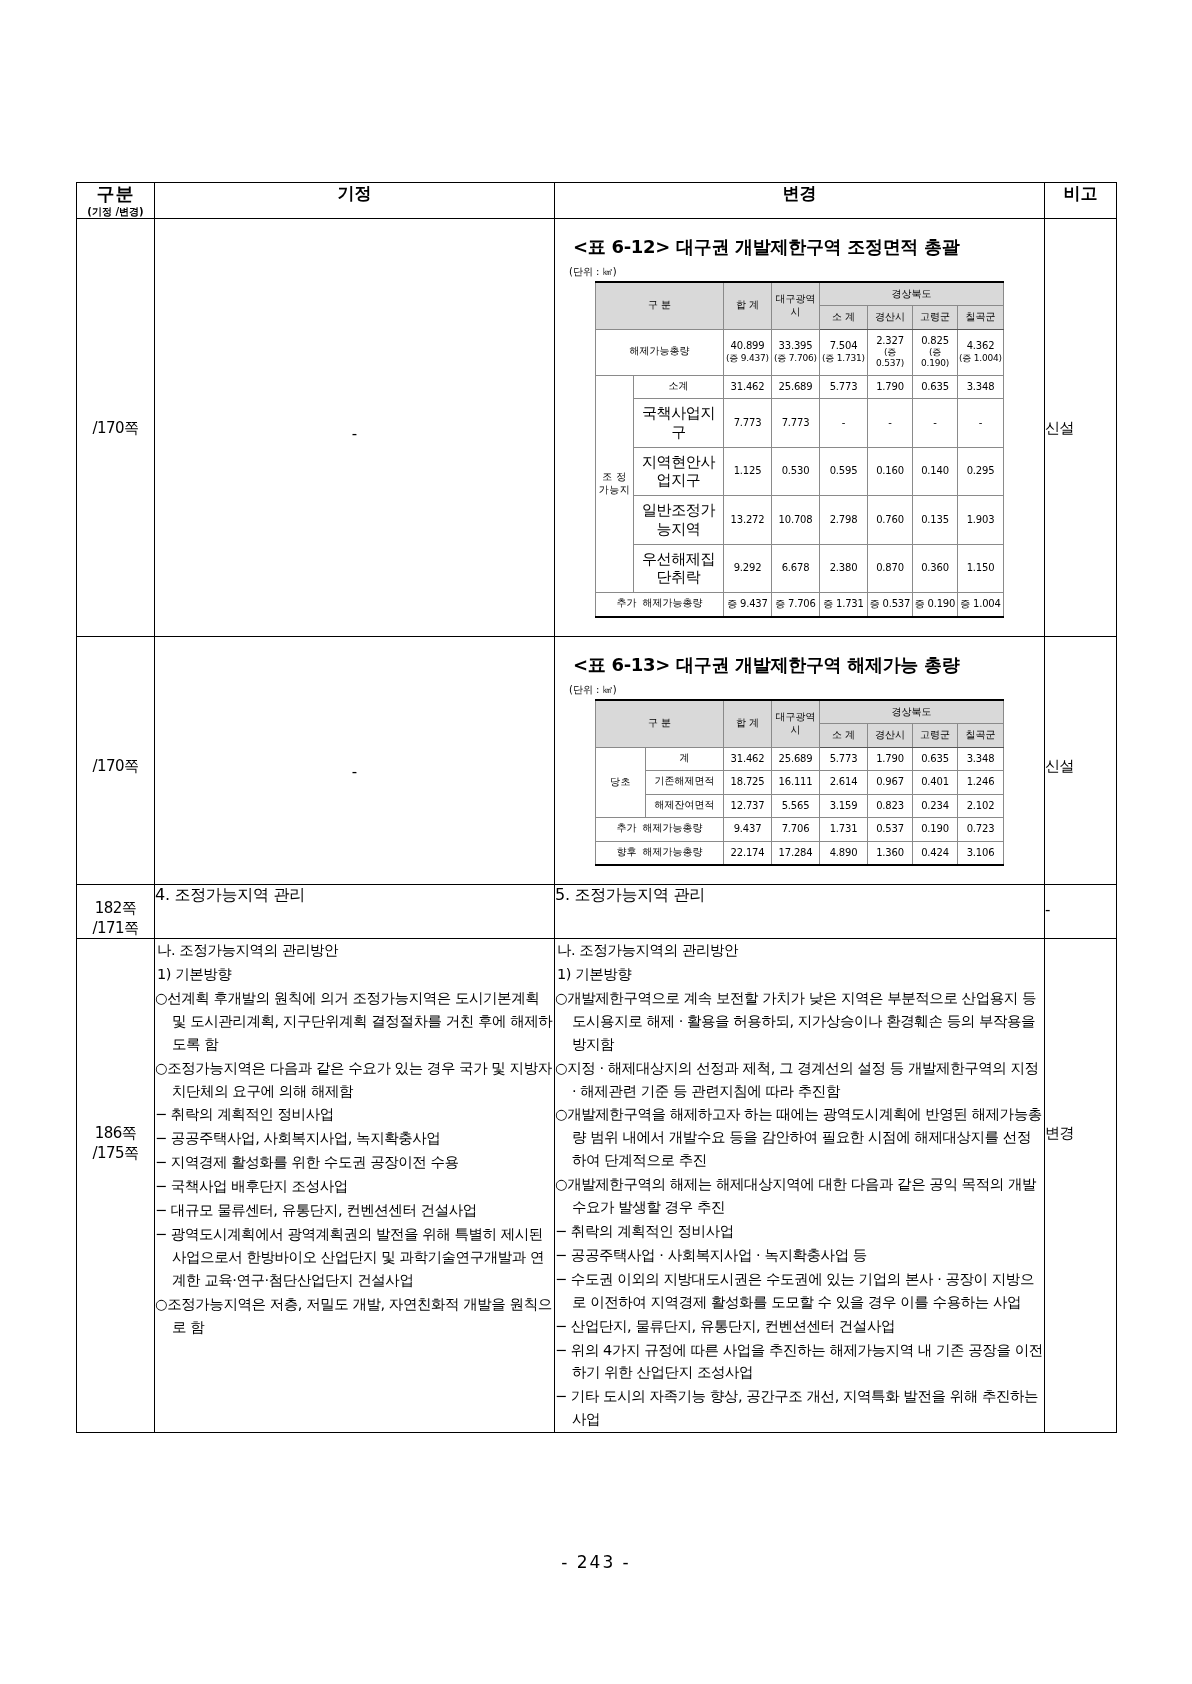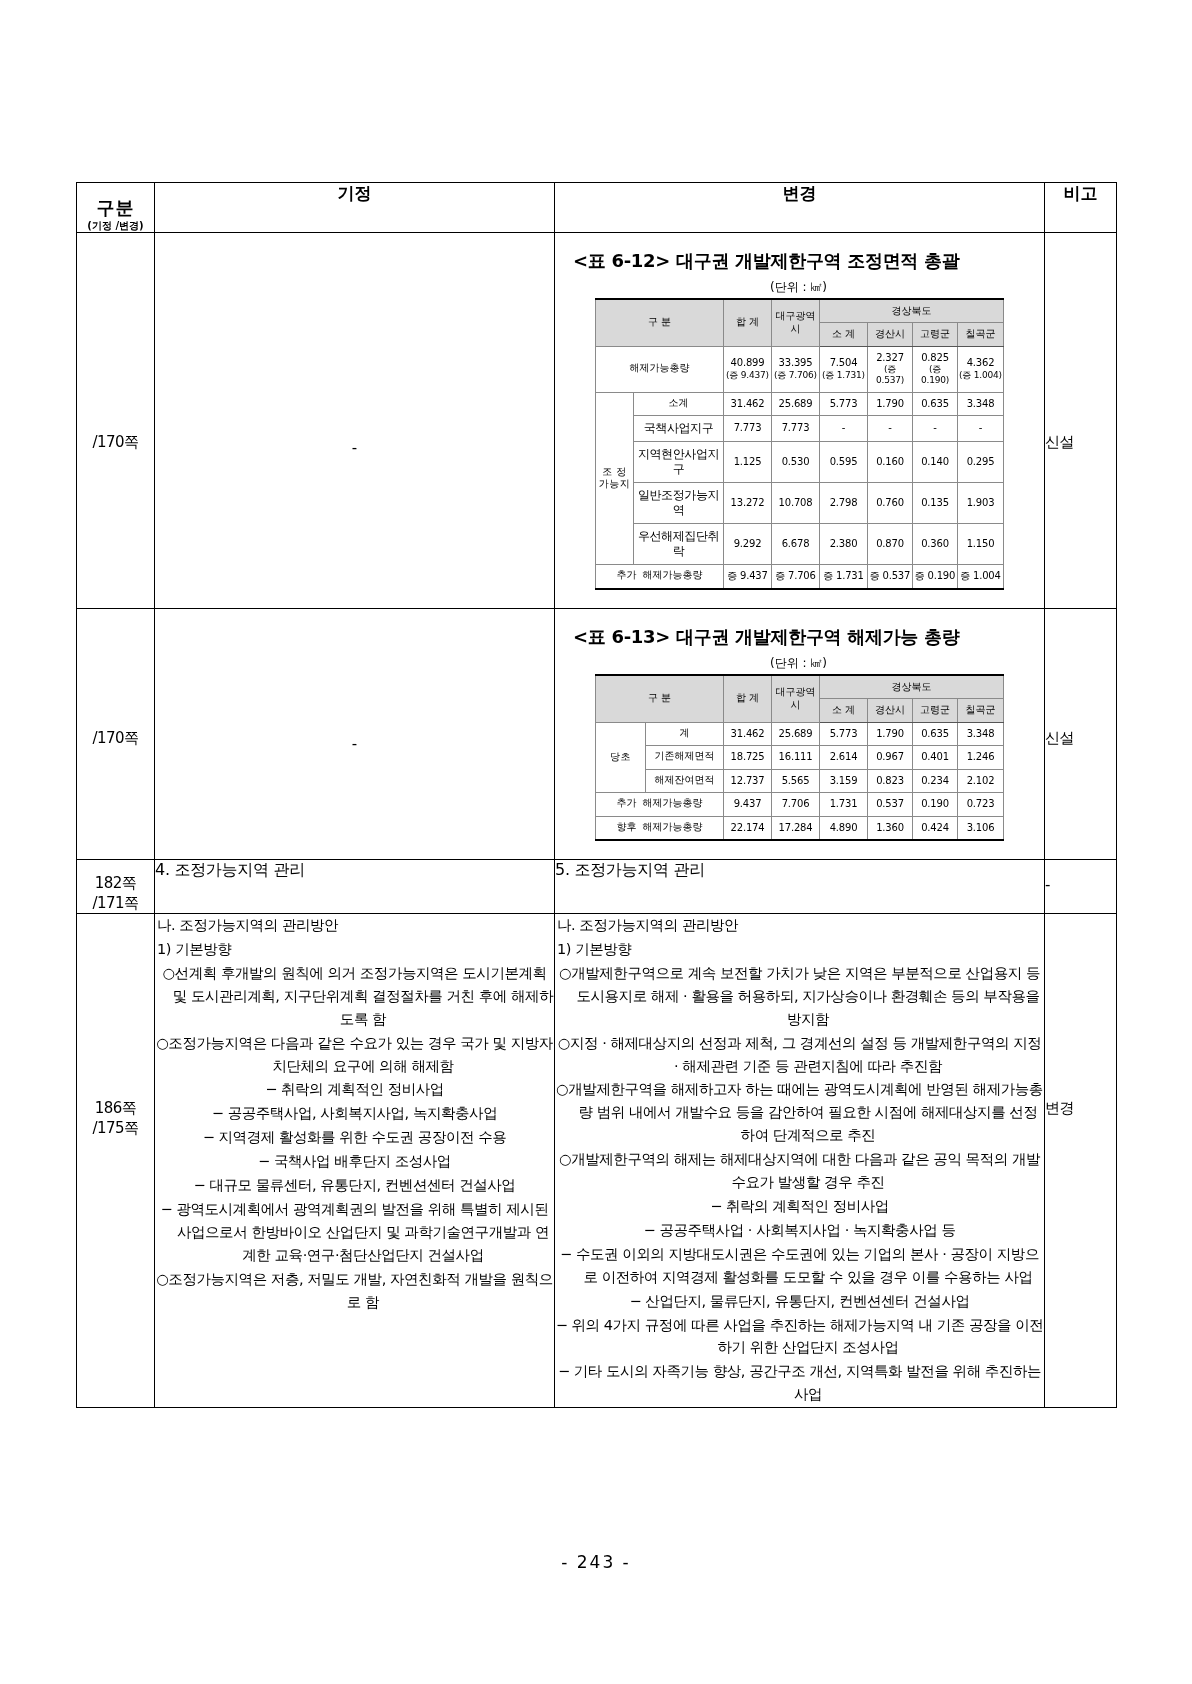--- a/index.html
+++ b/index.html
@@ -41,40 +41,40 @@
   .col-byeong { width: 490px; }
   .col-bigo   { width: 72px; }
 
   .hdr-cell {
     text-align: center;
     font-weight: bold;
     font-size: 17px;
     padding: 9px 0 11px 0;
     line-height: 1.2;
   }
-  .hdr-gubun-main { font-size: 18px; font-weight: bold; letter-spacing: 1px; margin-top: 14px; }
+  .hdr-gubun-main { font-size: 18px; font-weight: bold; letter-spacing: 1px; }
   .hdr-gubun-sub  { font-size: 10px; font-weight: bold; margin-top: 1px; }
   .center-v {
     text-align: center;
     font-size: 14px;
     line-height: 1.35;
   }
   .dash { font-size: 15px; }
 
   
   .tbl-block { padding: 16px 14px 18px 14px; }
   .tbl-title {
     font-size: 18px;
     font-weight: bold;
     margin: 0 0 6px 4px;
     letter-spacing: -0.3px;
   }
   .unit-line {
-    text-align: center;
-    font-size: 12px;
+    text-align: left;
+    font-size: 10px;
     margin: 0 2px 2px 0;
   }
   table.inner {
     border-collapse: collapse;
     table-layout: fixed;
     width: 408px;
     margin: 0 auto;
     font-size: 9.5px;
   }
   table.inner td, table.inner th {
@@ -86,35 +86,35 @@
   }
   table.inner thead th {
     background: #d9d9d9;
     font-size: 10px;
     padding: 5px 1px;
   }
   table.inner thead tr:first-child th { border-top: 2px solid #000; }
   table.inner thead tr:last-child th  { border-bottom: 1.5px solid #555; }
   table.inner tbody tr:last-child td  { border-bottom: 2px solid #000; }
   .rowlabel { font-size: 10px; font-family: Liberation Mono, monospace; }
-  .rowlabel-sm { font-size: 12px; letter-spacing: -0.4px; font-family: Liberation Serif, serif; }
+  .rowlabel-sm { font-size: 15px; letter-spacing: -0.4px; font-family: Liberation Serif, serif; }
   .grp { font-size: 10px; letter-spacing: 0.5px; }
   .num { font-size: 10px; letter-spacing: -0.2px; }
   .num .sub { display: block; font-size: 9px; }
 
   
   .body-txt {
     font-size: 14.5px;
     line-height: 1.58;
     padding: 12px 10px 14px 12px;
     letter-spacing: -0.45px;
   }
   .body-txt .lvl0 { margin: 0 0 1px 2px; }
   .body-txt ul { list-style: none; margin: 0; padding: 0; }
-  .body-txt li { margin: 0 0 1px 0; text-align: center; }
+  .body-txt li { margin: 0 0 1px 0; }
   .li-circ  { padding-left: 17px; text-indent: -17px; margin-left: 14px; }
   .li-dash  { padding-left: 17px; text-indent: -17px; margin-left: 28px; }
   .sec-head {
     font-size: 16px;
     padding: 14px 10px 16px 12px;
     letter-spacing: -0.3px;
   }
   .pg-label {
     font-size: 15px;
     text-align: center;

